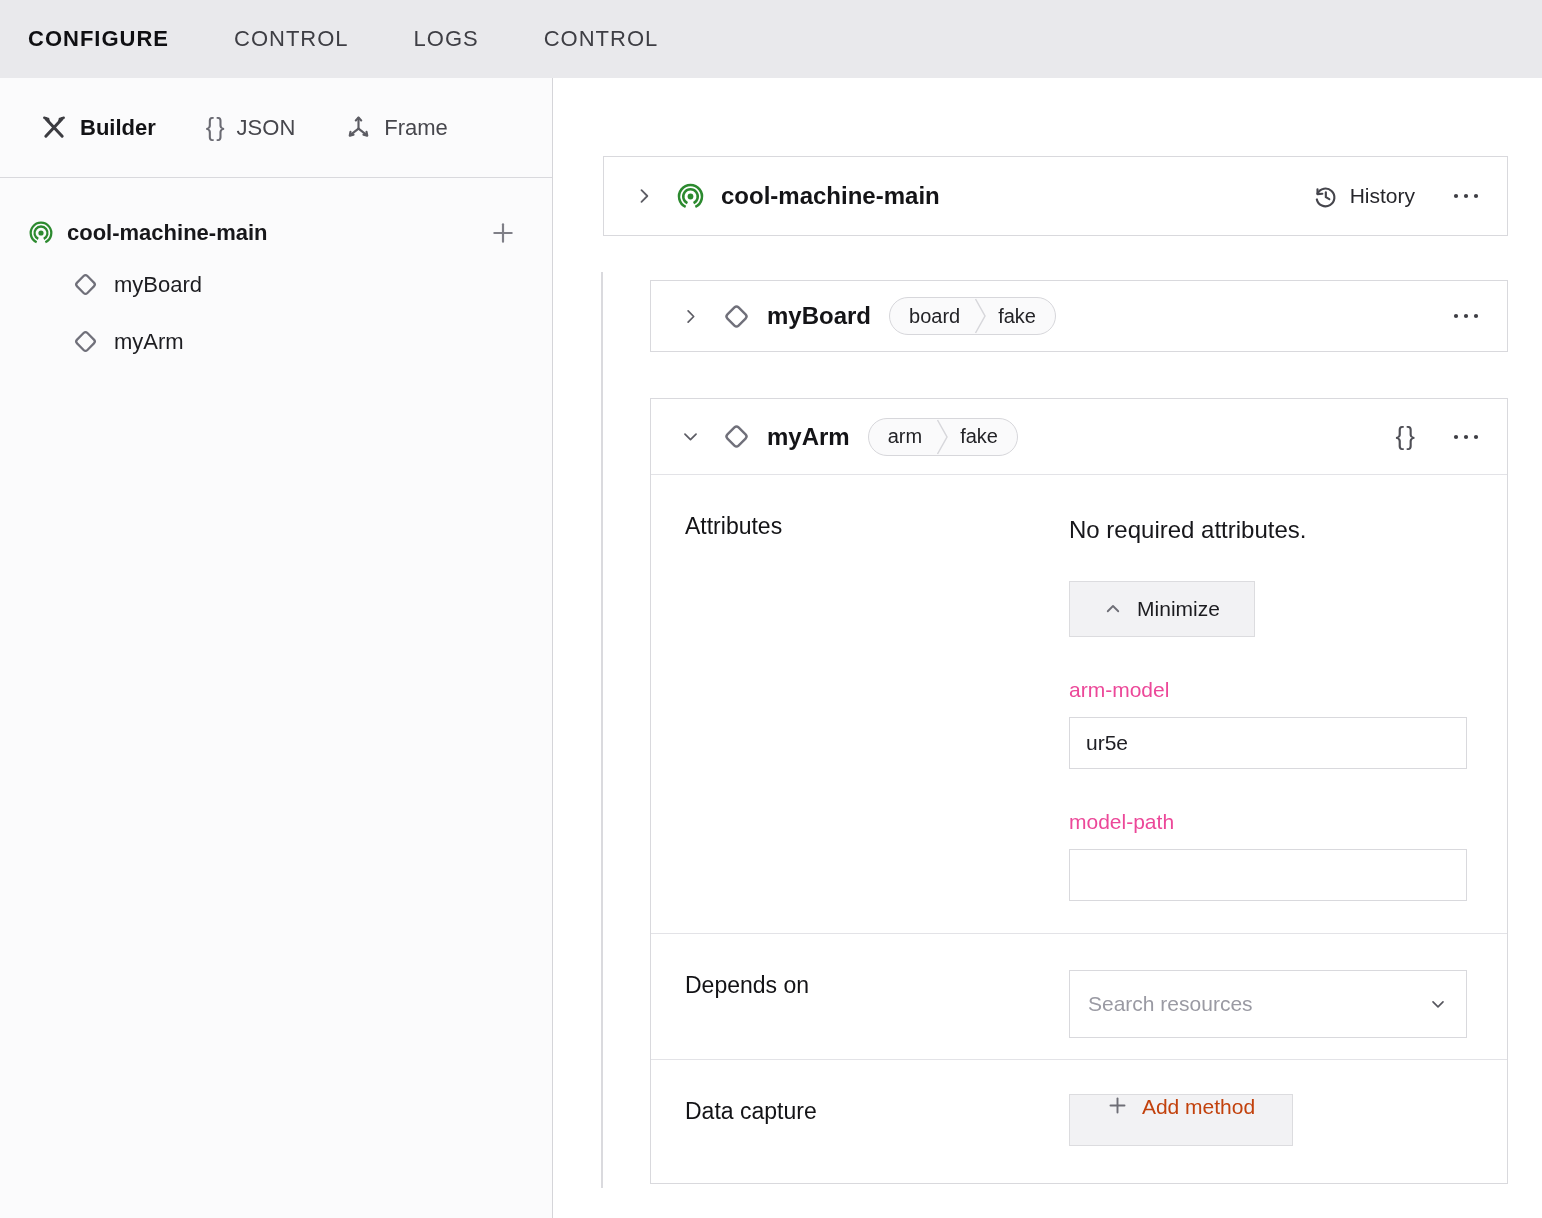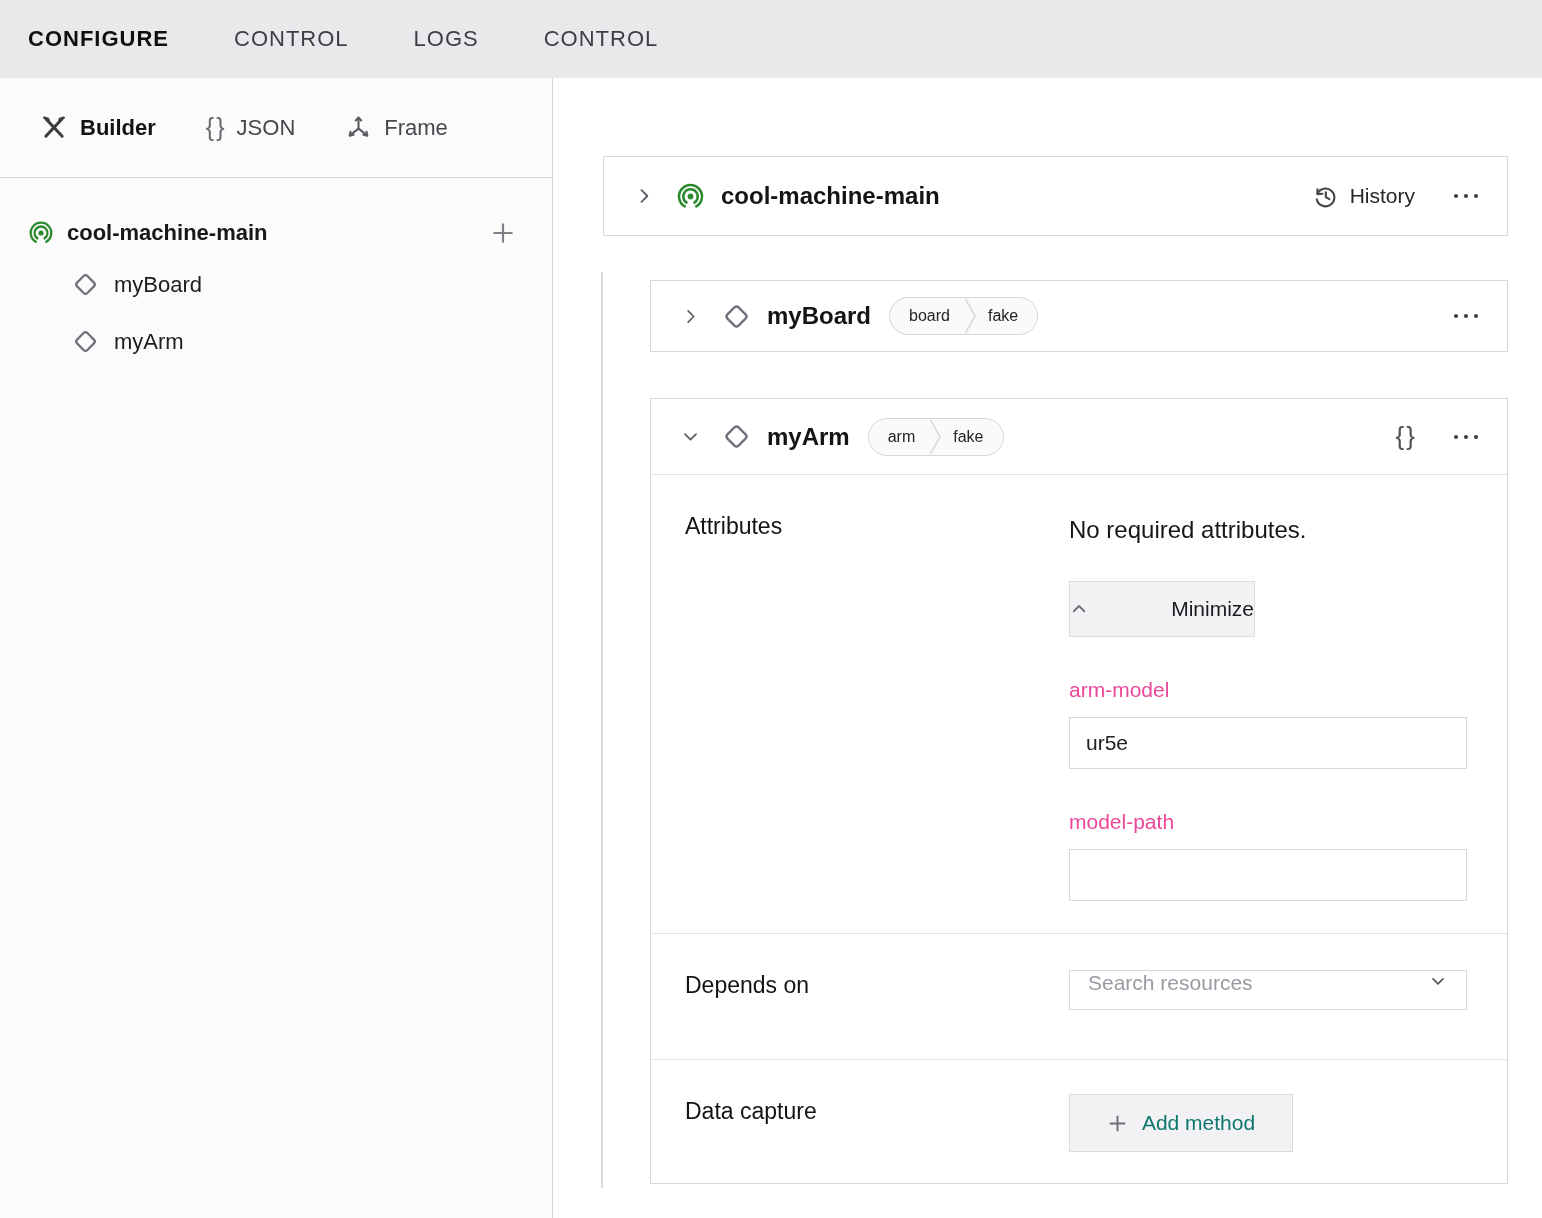--- a/index.html
+++ b/index.html
@@ -52,53 +52,53 @@
   .row-gap-lg { margin-left:22px; }
   .row-gap-md { margin-left:16px; }
 
   .history-btn { margin-left:auto; display:flex; align-items:center; gap:11px;
     font-size:21px; color:#26262b; cursor:pointer; }
   .dots { margin-left:36px; cursor:pointer; flex:0 0 auto; }
   .dots-solo { margin-left:auto; }
 
   .pill { display:flex; align-items:center; height:38px; margin-left:18px;
     border:1px solid #d7d7db; border-radius:19px; background:#fafafb;
-    font-size:16px; color:#232327; overflow:hidden; }
+    font-size:20px; color:#232327; overflow:hidden; }
   .pill .seg1 { padding:0 14px 0 19px; }
   .pill .seg2 { padding:0 19px 0 11px; }
 
   .arm-header { height:76px; display:flex; align-items:center; padding:0 26px 0 30px;
     border-bottom:1px solid #e3e3e7; }
   .braces-lg { margin-left:auto; font-size:26px; color:#4f4f56; cursor:pointer;
     font-family:"Liberation Sans", sans-serif; }
 
   .section { position:relative; border-bottom:1px solid #e3e3e7; }
   .sec-attributes { height:459px; }
   .sec-depends { height:126px; }
   .sec-capture { height:124px; border-bottom:none; }
   .section-heading { position:absolute; left:34px; top:38px; font-size:23px; font-weight:normal; color:#131316; }
   .rightcol { position:absolute; left:418px; top:0; width:398px; }
 
   .empty-text { margin-top:41px; font-size:24px; color:#17171b; }
   .minimize-btn { margin-top:37px; width:186px; height:56px;
-    display:flex; align-items:center; justify-content:space-between; gap:15px;
+    display:flex; align-items:center; justify-content:center; gap:15px;
     background:#f2f2f4; border:1px solid #dcdcdf; font-size:21px; color:#1c1c20; cursor:pointer; }
   .field-label { margin-top:41px; font-size:21px; color:#ec4899; }
   .text-input { margin-top:15px; width:398px; height:52px; border:1px solid #d9d9dd;
     background:#ffffff; font-family:"Liberation Sans", sans-serif;
     font-size:21px; color:#202025; padding:0 16px; outline:none; display:block; }
 
-  .dropdown { margin-top:36px; width:398px; height:40px; border:1px solid #d9d9dd;
-    display:flex; align-items:flex-start; padding:0 18px; cursor:pointer; background:#fff; }
+  .dropdown { margin-top:36px; width:398px; height:68px; border:1px solid #d9d9dd;
+    display:flex; align-items:center; padding:0 18px; cursor:pointer; background:#fff; }
   .dropdown .placeholder { font-size:21px; color:#9a9aa3; }
   .dropdown .dd-chev { margin-left:auto; }
 
-  .add-btn { margin-top:34px; width:224px; height:58px;
-    display:flex; align-items:center; justify-content:center; gap:14px;
-    background:#f2f2f4; border:1px solid #dcdcdf; font-size:21px; color:#0f766e; cursor:pointer; }
+  .add-btn { margin-top:34px; width:224px; height:52px;
+    display:flex; justify-content:center; gap:14px;
+    background:#f2f2f4; border:1px solid #dcdcdf; font-size:21px; color:#c2410c; cursor:pointer; }
 
   svg { display:block; }
 </style>
 </head>
 <body>
 
 <div class="page">
 
   <div class="topnav">
     <span class="tab active">CONFIGURE</span>

